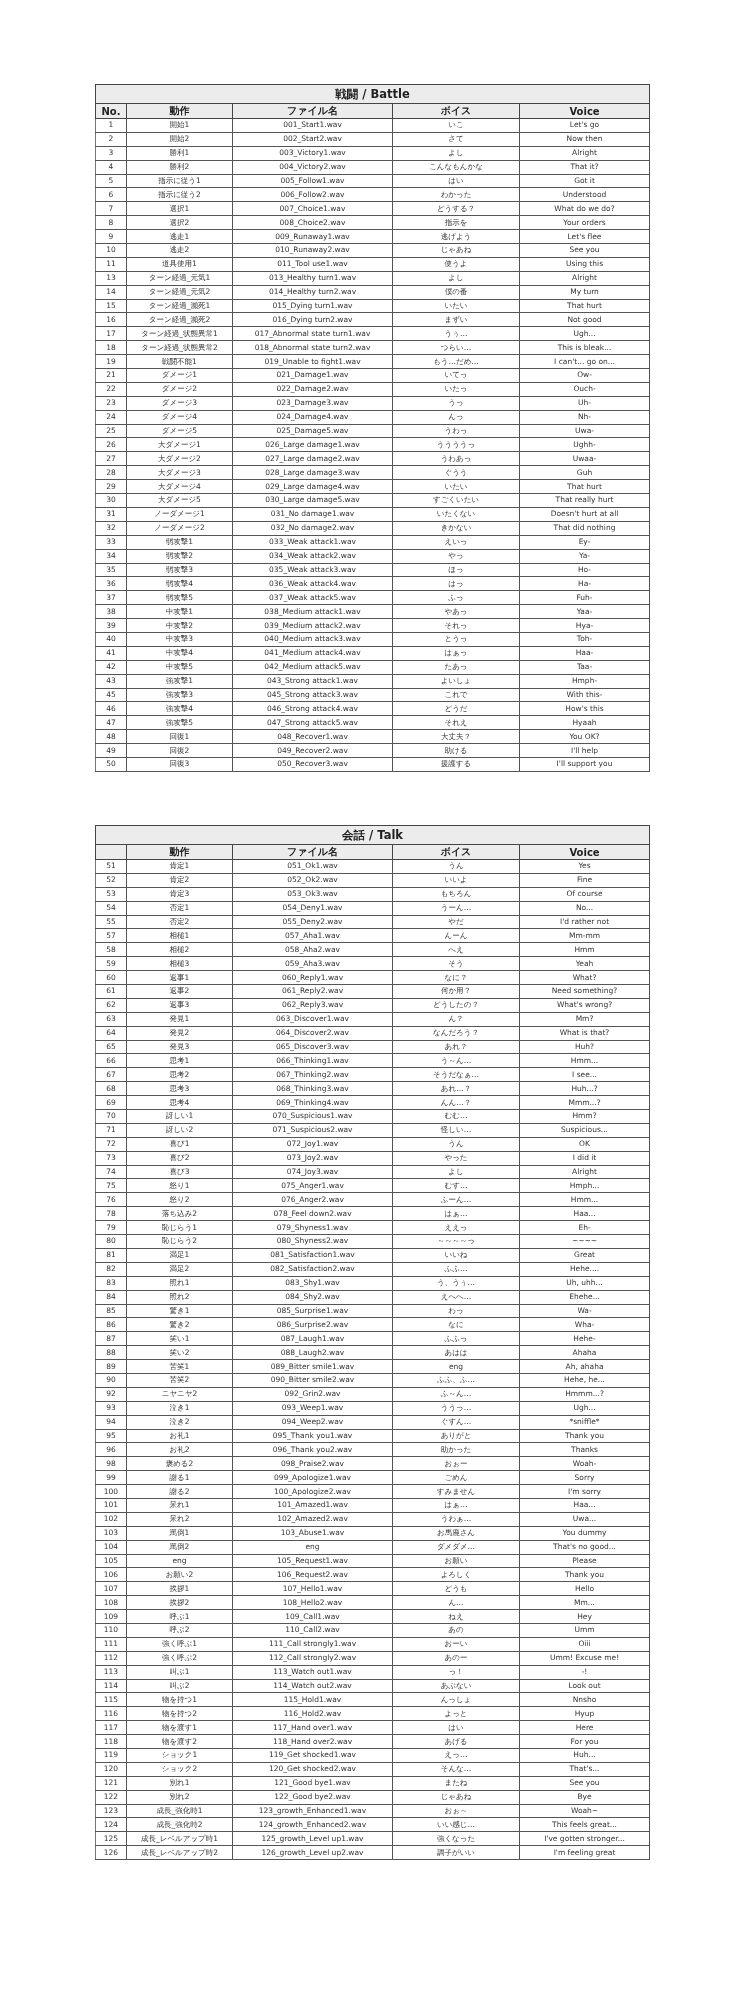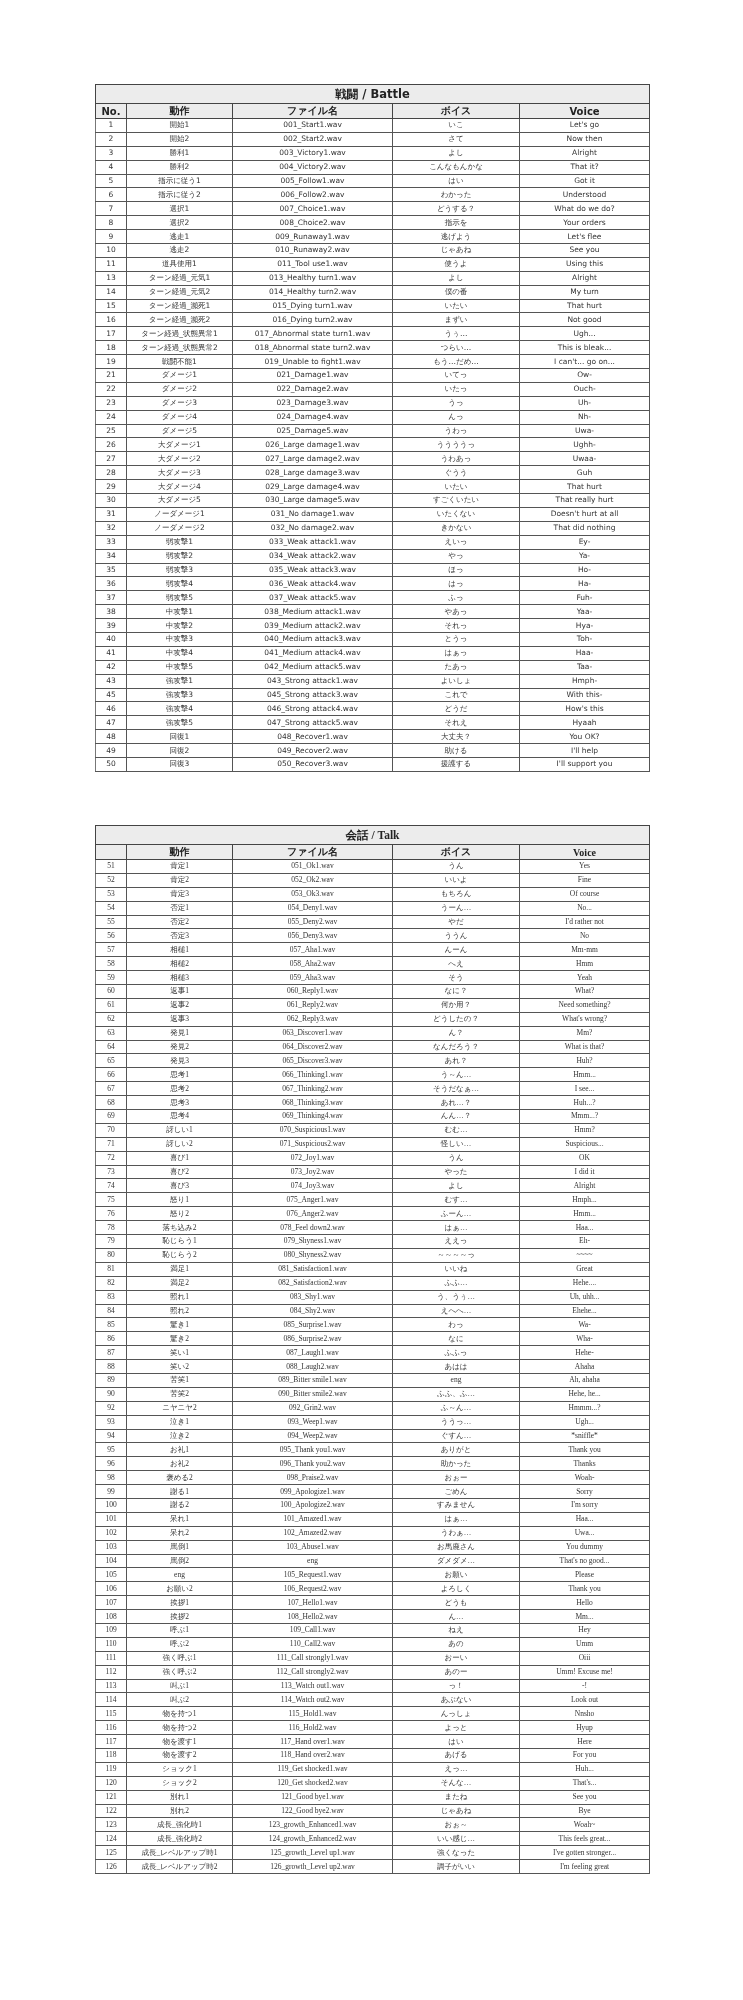--- a/index.html
+++ b/index.html
@@ -1,19 +1,19 @@
 <!DOCTYPE html>
 <html><head>
 <meta charset="utf-8">
 <style>
   html, body { margin: 0; padding: 0; background: #ffffff; }
   body { width: 743px; height: 2000px; position: relative; font-family: "DejaVu Sans", "Liberation Sans", sans-serif; color: #222; }
   .sheet { position: absolute; left: 95px; width: 554px; }
   #battle-section { top: 84px; }
-  #talk-section { top: 825px; font-family: Liberation Serif, serif; }
+  #talk-section { top: 825px; }
   table { border-collapse: collapse; width: 554px; table-layout: fixed; border: 1.5px solid #333; }
   col.c-no { width: 31px; }
   col.c-act { width: 106px; }
   col.c-file { width: 160px; }
   col.c-vj { width: 127px; }
   col.c-ve { width: 130px; }
   th.title { background: #ececec; height: 18px; font-size: 11.5px; font-weight: bold; text-align: center; padding: 0; border: 1px solid #444; color: #222; }
   tr.hdr th { background: #ececec; height: 13px; font-size: 10px; font-weight: bold; padding: 0; border: 1px solid #444; text-align: center; }
   td { height: 12.9px; font-size: 7.5px; text-align: center; padding: 0; border: 1px solid #555; border-left: 1.3px solid #777; white-space: nowrap; overflow: hidden; color: #333; line-height: 12px; }
   td.no { color: #333; }
@@ -427,27 +427,20 @@
           <td>No...</td>
         </tr>
         <tr>
           <td class="no">55</td>
           <td>否定2</td>
           <td>055_Deny2.wav</td>
           <td>やだ</td>
           <td>I'd rather not</td>
         </tr>
         <tr>
-          <td class="no">56</td>
-          <td>否定3</td>
-          <td>056_Deny3.wav</td>
-          <td>ううん</td>
-          <td>No</td>
-        </tr>
-        <tr>
           <td class="no">57</td>
           <td>相槌1</td>
           <td>057_Aha1.wav</td>
           <td>んーん</td>
           <td>Mm-mm</td>
         </tr>
         <tr>
           <td class="no">58</td>
           <td>相槌2</td>
           <td>058_Aha2.wav</td>

